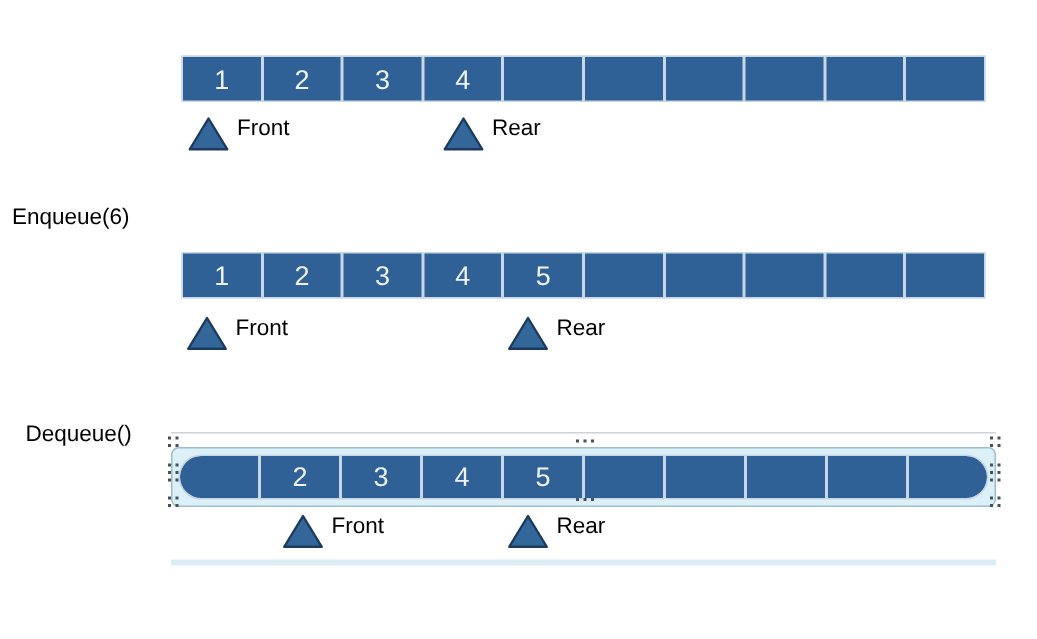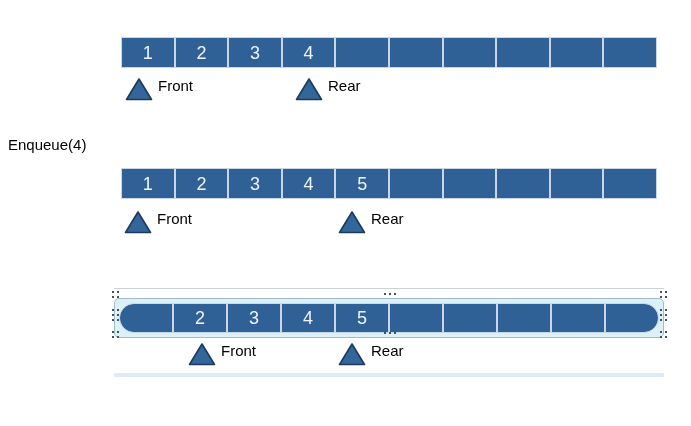--- a/index.html
+++ b/index.html
@@ -61,21 +61,21 @@
     </svg>
     <span class="mlabel">Front</span>
   </div>
   <div class="marker" style="left:295px;top:77px;">
     <svg class="tri" width="28" height="24" viewBox="0 0 28 24">
       <polygon points="14,2 26.5,22.5 1.5,22.5"></polygon>
     </svg>
     <span class="mlabel">Rear</span>
   </div>
 
-  <div class="op" style="left:8px;top:136px;">Enqueue(4)</div>
+  <div class="op" style="left:8px;top:136px;">Enqueue(6)</div>
   <div class="array" style="left:121px;top:168px;">
       <div class="cell">1</div>
       <div class="cell">2</div>
       <div class="cell">3</div>
       <div class="cell">4</div>
       <div class="cell">5</div>
       <div class="cell"></div>
       <div class="cell"></div>
       <div class="cell"></div>
       <div class="cell"></div>
@@ -87,20 +87,21 @@
     </svg>
     <span class="mlabel">Front</span>
   </div>
   <div class="marker" style="left:338px;top:210px;">
     <svg class="tri" width="28" height="24" viewBox="0 0 28 24">
       <polygon points="14,2 26.5,22.5 1.5,22.5"></polygon>
     </svg>
     <span class="mlabel">Rear</span>
   </div>
 
+  <div class="op" style="left:17px;top:281px;">Dequeue()</div>
 
   <div class="bound-top"></div>
 
   <div class="selection">
     <div class="array stadium" style="left:4px;top:4px;">
         <div class="cell"></div>
         <div class="cell">2</div>
         <div class="cell">3</div>
         <div class="cell">4</div>
         <div class="cell">5</div>

